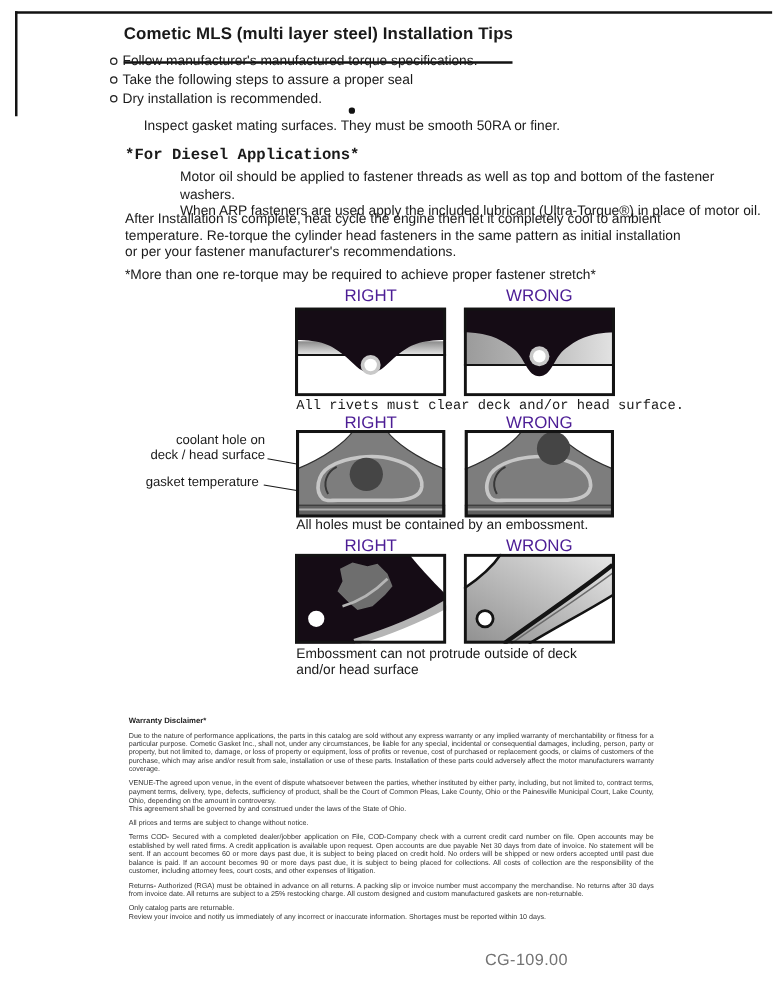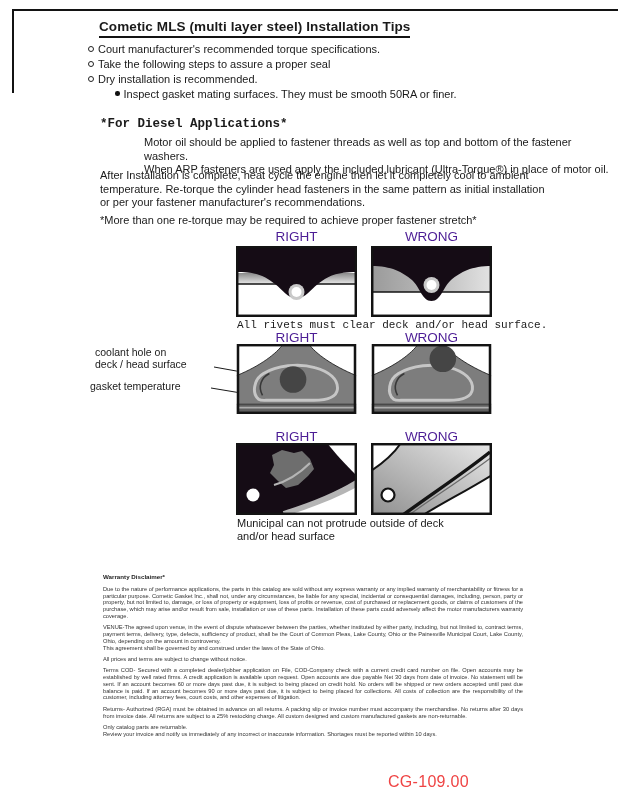--- a/index.html
+++ b/index.html
@@ -3,66 +3,66 @@
 <meta charset="utf-8">
 <style>
   html,body { margin:0; padding:0; background:#ffffff; }
   .page { position:relative; width:618px; height:800px; background:#ffffff;
           font-family:"Liberation Sans", sans-serif; color:#1a1a1a; overflow:hidden; }
 
   .top-rule { position:absolute; left:12px; top:9px; width:606px; height:2px; background:#131313; }
   .left-mark { position:absolute; left:12px; top:9px; width:2px; height:84px; background:#131313; }
 
   .title { position:absolute; left:99px; top:19px; margin:0; font-size:13.5px; font-weight:bold; letter-spacing:0.1px; }
-  .title-text { border-bottom:2px solid #131313; padding-bottom:2px; }
+  .title-text { border-bottom:2px solid #131313; padding-bottom:15px; }
 
   .bullets { position:absolute; left:88px; top:41px; margin:0; padding:0; list-style:none; font-size:11px; }
   .bullets li { display:flex; align-items:center; gap:4px; height:15px; white-space:nowrap; }
-  .bullets li.sub { margin-left:27px; }
+  .bullets li.sub { margin-left:27px;flex-direction:column; }
   .marker { flex:0 0 auto; border-radius:50%; }
   .marker.open { width:4px; height:4px; border:1px solid #222; }
   .marker.fill { width:4.5px; height:4.5px; background:#111; }
 
   .diesel-h { position:absolute; left:100px; top:117px; margin:0; font-size:12.5px; font-weight:bold;font-family:Liberation Mono, monospace; }
   .para { position:absolute; left:100px; margin:0; font-size:11px; line-height:13.5px;
           white-space:pre-line; width:465px; }
   .p1 { top:136px;margin-left:44px; } .p2 { top:169px; } .pnote { top:214px; }
 
   .dheader { position:absolute; width:121px; text-align:center; font-size:13.5px; color:#4c1d95; }
   .dimg { position:absolute; width:121px; height:72px; }
   .dimg svg { display:block; width:100%; height:100%; }
   .dcaption { position:absolute; left:237px; font-size:11px; line-height:13px; white-space:pre-line; }
 
-  .callout { position:absolute; font-size:10.5px; line-height:11.5px; white-space:pre-line; }
+  .callout { position:absolute; font-size:10.5px; line-height:11.5px; text-align:right; white-space:pre-line; }
   .co1 { left:95px; top:347px; width:117px; }
   .co2 { left:90px; top:381px; width:117px; }
   .leader-svg { position:absolute; left:0; top:340px; width:618px; height:70px; pointer-events:none; }
 
   .warranty { position:absolute; left:103px; top:574px; width:420px; font-size:5.7px;
               line-height:6.8px; color:#333; text-align:justify; }
   .warranty h3 { margin:0 0 5px 0; font-size:6.2px; color:#222; }
   .warranty p { margin:0 0 4.5px 0; }
   .warranty p.tight { margin-bottom:0; }
 
-  .footer { position:absolute; left:388px; top:760px; font-size:16px; letter-spacing:0.3px; color:#ef4444;margin-top:13px; }
+  .footer { position:absolute; left:388px; top:760px; font-size:13px; letter-spacing:0.3px; color:#737373; }
 </style>
 </head>
 <body>
 
 <div class="page">
 
   <div class="top-rule"></div>
   <div class="left-mark"></div>
 
   <h1 class="title"><span class="title-text">Cometic MLS (multi layer steel) Installation Tips</span></h1>
 
   <ul class="bullets">
     <li>
         <span class="marker open"></span>
-        <span>Court manufacturer's recommended torque specifications.</span>
+        <span>Follow manufacturer's manufactured torque specifications.</span>
       </li>
     <li>
         <span class="marker open"></span>
         <span>Take the following steps to assure a proper seal</span>
       </li>
     <li>
         <span class="marker open"></span>
         <span>Dry installation is recommended.</span>
       </li>
     <li class="sub">
@@ -155,20 +155,21 @@
       <path d="M73,0 C80,10 97,22 121,32" fill="none" stroke="#2e2e2e" stroke-width="1"></path>
       <rect x="0" y="61" width="121" height="10" fill="#606060"></rect>
       <line x1="0" y1="61" x2="121" y2="61" stroke="#2e2e2e" stroke-width="0.8"></line>
       <line x1="0" y1="64.5" x2="121" y2="64.5" stroke="#aeaeae" stroke-width="1.8"></line>
       <path d="M22,56 C15,50 17,36 27,30 C40,22 63,19 79,24 C94,28 103,36 102,46 C101,54 92,57 78,57 L34,57 C28,57 25,58 22,56 Z" fill="none" stroke="#c6c6c6" stroke-width="3" stroke-linejoin="round"></path>
       <path d="M26,52 C21,43 25,34 33,30" fill="none" stroke="#383838" stroke-width="1.6"></path>
       <circle cx="72" cy="15" r="13.5" fill="#454545"></circle>
       <rect x="1.2" y="1.2" width="118.6" height="68.6" fill="none" stroke="#131313" stroke-width="2.5"></rect>
     </svg>
   </div>
+  <div class="dcaption" style="top:414px;">All holes must be contained by an embossment.</div>
 
   <div class="dheader" style="left:236px; top:429px;">RIGHT</div>
   <div class="dheader" style="left:371px; top:429px;">WRONG</div>
 
   <div class="dimg" style="left:236px; top:443px;">
     <svg viewBox="0 0 121 72">
       <rect width="121" height="72" fill="#150c15"></rect>
       <path d="M48,72 C74,64 98,55 121,41" fill="none" stroke="#b5b5b5" stroke-width="8"></path>
       <path d="M121,44 C98,56 76,65 52,72 H121 Z" fill="#ffffff"></path>
       <path d="M91,0 H121 V33 C108,20 99,10 91,0 Z" fill="#ffffff"></path>
@@ -189,21 +190,21 @@
       <rect width="121" height="72" fill="#ffffff"></rect>
       <path d="M30,0 H121 V32 C95,48 75,58 52,72 H0 V28 C12,20 22,12 30,0 Z" fill="url(#w3g)"></path>
       <path d="M30,0 C22,12 12,20 0,28" fill="none" stroke="#131313" stroke-width="2"></path>
       <path d="M121,32 C95,48 75,58 52,72" fill="none" stroke="#131313" stroke-width="2"></path>
       <path d="M32,72 C62,50 90,32 119,9" fill="none" stroke="#141414" stroke-width="3.5"></path>
       <path d="M38,72 C66,52 93,35 121,14" fill="none" stroke="#6b6b6b" stroke-width="1.2"></path>
       <circle cx="17" cy="52" r="6.5" fill="#ffffff" stroke="#141414" stroke-width="2.2"></circle>
       <rect x="1.2" y="1.2" width="118.6" height="69.6" fill="none" stroke="#131313" stroke-width="2.5"></rect>
     </svg>
   </div>
-  <div class="dcaption" style="top:517px;">Municipal can not protrude outside of deck
+  <div class="dcaption" style="top:517px;">Embossment can not protrude outside of deck
 and/or head surface</div>
 
   <div class="warranty">
     <h3>Warranty Disclaimer*</h3>
     <p>Due to the nature of performance applications, the parts in this catalog are sold without any express warranty or any implied warranty of merchantability or fitness for a particular purpose.  Cometic Gasket Inc., shall not, under any circumstances, be liable for any special, incidental or consequential damages, including, person, party or property, but not limited to, damage, or loss of property or equipment, loss of profits or revenue, cost of purchased or replacement goods, or claims of customers of the purchase, which may arise and/or result from sale, installation or use of these parts.  Installation of these parts could adversely affect the motor manufacturers warranty coverage.</p>
     <p class="tight">VENUE-The agreed upon venue, in the event of dispute whatsoever between the parties, whether instituted by either party, including, but not limited to, contract terms, payment terms, delivery, type, defects, sufficiency of product, shall be the Court of Common Pleas, Lake County, Ohio or the Painesville Municipal Court, Lake County, Ohio, depending on the amount in controversy.</p>
     <p>This agreement shall be governed by and construed under the laws of the State of Ohio.</p>
     <p>All prices and terms are subject to change without notice.</p>
     <p>Terms COD- Secured with a completed dealer/jobber application on File, COD-Company check with a current credit card number on file.  Open accounts may be established by well rated firms.  A credit application is available upon request.  Open accounts are due payable Net 30 days from date of invoice.  No statement will be sent.  If an account becomes 60 or more days past due, it is subject to being placed on credit hold.  No orders will be shipped or new orders accepted until past due balance is paid.  If an account becomes 90 or more days past due, it is subject to being placed for collections.  All costs of collection are the responsibility of the customer, including attorney fees, court costs, and other expenses of litigation.</p>
     <p>Returns- Authorized (RGA) must be obtained in advance on all returns.  A packing slip or invoice number must accompany the merchandise.  No returns after 30 days from invoice date.  All returns are subject to a 25% restocking charge.  All custom designed and custom manufactured gaskets are non-returnable.</p>

